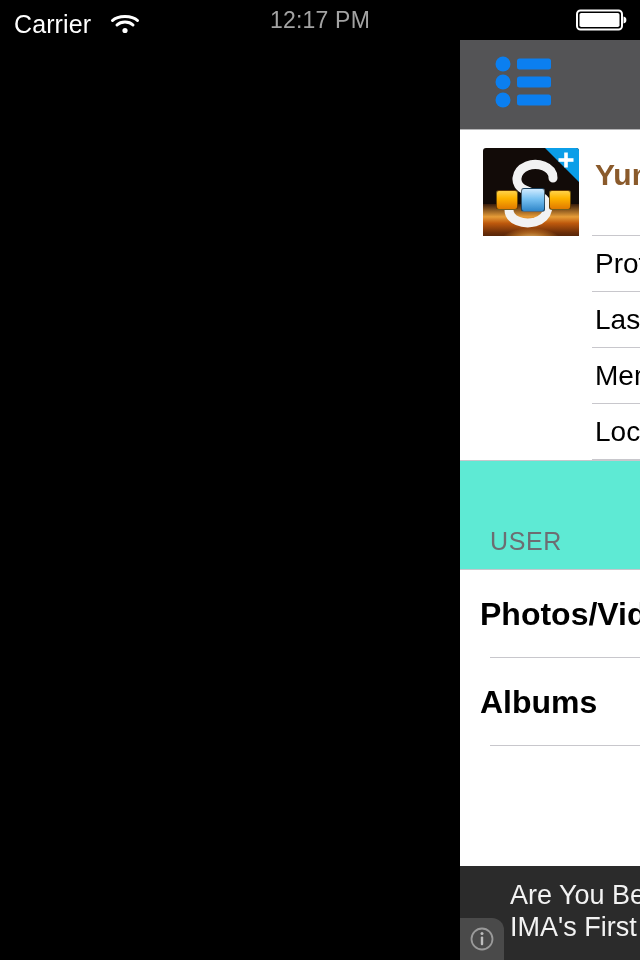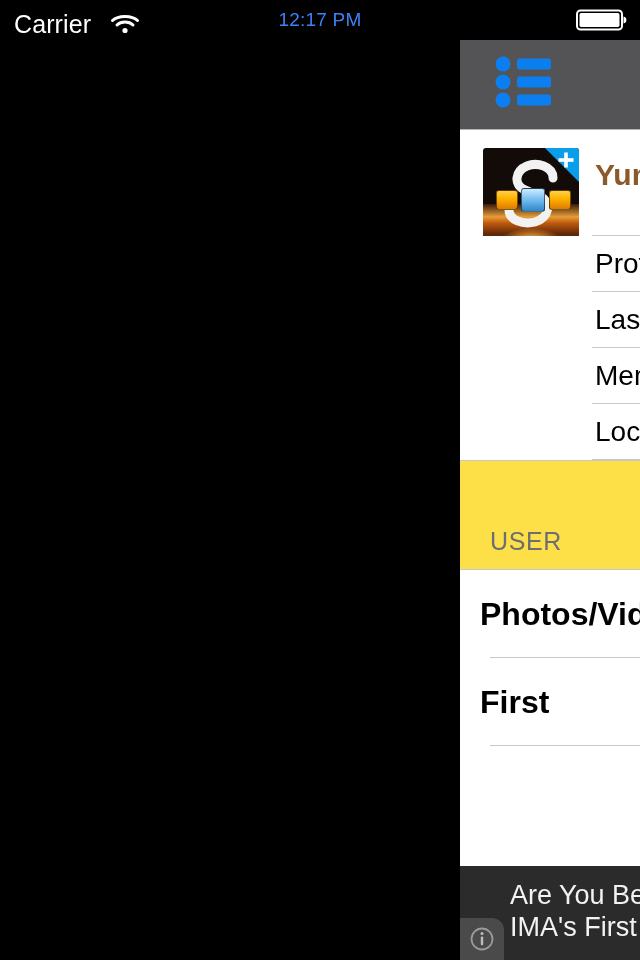--- a/index.html
+++ b/index.html
@@ -55,22 +55,22 @@
     position: absolute;
     left: 0;
     top: 0;
     width: 640px;
     height: 40px;
     display: flex;
     align-items: center;
     justify-content: center;
   }
   .sb-time {
-    color: #3b82f6;
-    font-size: 19px;
+    color: #a3a3a3;
+    font-size: 23px;
     line-height: 28px;
     font-weight: 400;
     letter-spacing: 0.2px;
     text-align: center;
   }
   .wifi-icon { width: 30px; height: 22px; display: block; }
   .battery-wrap {
     position: absolute;
     right: 12px;
     top: 0;
@@ -227,21 +227,21 @@
     right: 0;
     bottom: 0;
     height: 1px;
     background: #c8c7cc;
   }
 
   
   .section-header {
     position: relative;
     height: 110px;
-    background: #fde047;
+    background: #5eead4;
     box-sizing: border-box;
     border-top: 1px solid #c8c7cc;
     border-bottom: 1px solid #c8c7cc;
   }
   .section-header-label {
     position: absolute;
     left: 30px;
     bottom: 14px;
     color: #6d6d72;
     font-size: 25px;
@@ -386,21 +386,21 @@
     </div>
 
     <div class="table-group">
 
       <div class="row-lg">
         <div class="row-lg-label">Photos/Videos</div>
         <div class="row-lg-sep"></div>
       </div>
 
       <div class="row-lg">
-        <div class="row-lg-label">First</div>
+        <div class="row-lg-label">Albums</div>
         <div class="row-lg-sep"></div>
       </div>
 
 
     </div>
 
   </div>
 
   <div id="ad-banner">
     <div class="ad-line ad-line-1">Are You Better Than</div>

